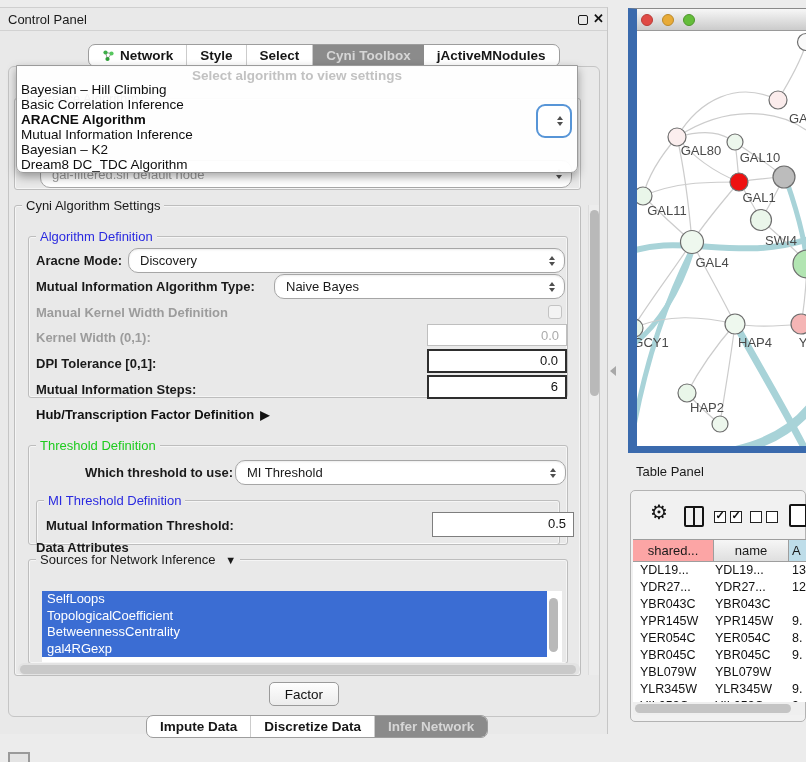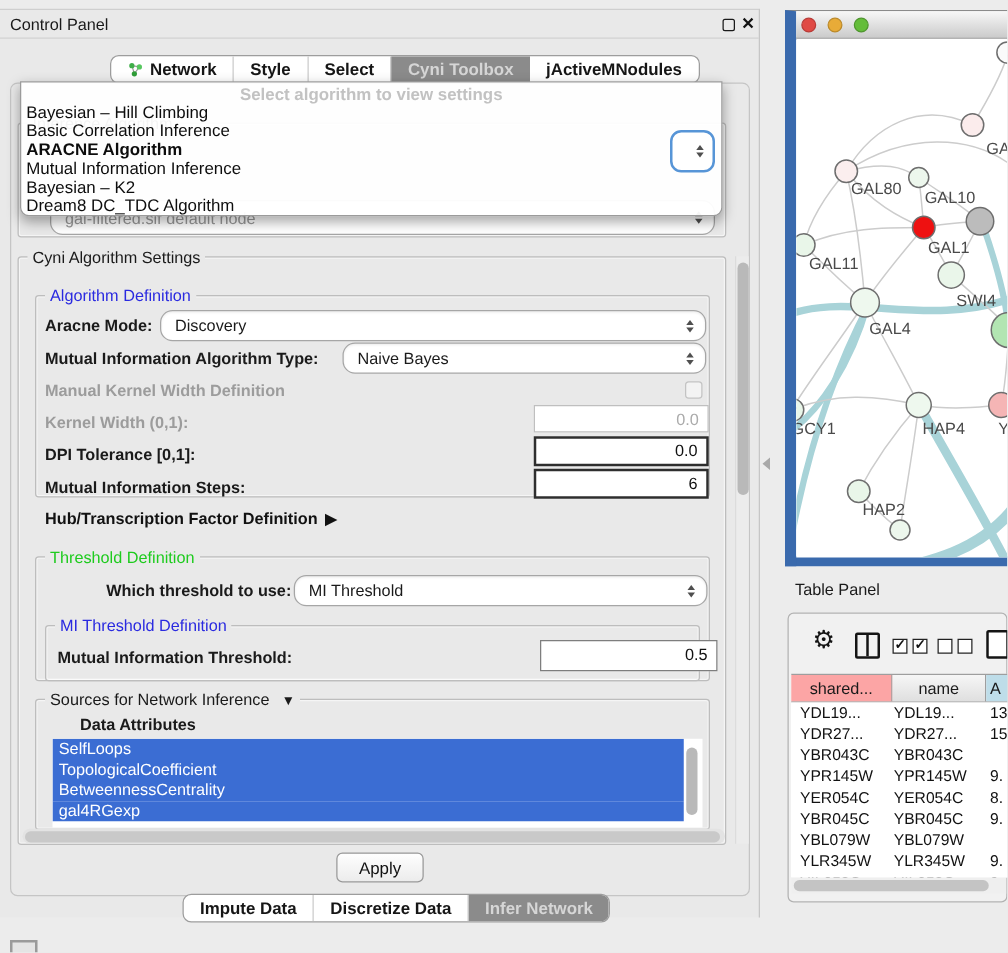--- a/index.html
+++ b/index.html
@@ -255,37 +255,37 @@
     </div>
     <div class="group" style="left:36px; top:492px; width:524px; height:45px;">
       <span class="group-title gt-blue">MI Threshold Definition</span>
     </div>
     <span class="lbl" style="left:46px; top:510px;">Mutual Information Threshold:</span>
     <div class="field field-mid" style="left:432px; top:504px; width:142px; height:25px; line-height:22px;">0.5</div>
 
     <div class="group" style="left:28px; top:551px; width:540px; height:105px;">
       <span class="group-title"><span>Sources for Network Inference</span> <span class="arrow-glyph" style="font-size:11px;">▼</span></span>
     </div>
-    <span class="lbl" style="left:36px; top:564px;margin-left:28px;">Data Attributes</span>
+    <span class="lbl" style="left:36px; top:532px;">Data Attributes</span>
     <div class="attr-list" id="attr-list">
         <div class="attr-item">SelfLoops</div>
         <div class="attr-item">TopologicalCoefficient</div>
         <div class="attr-item">BetweennessCentrality</div>
         <div class="attr-item">gal4RGexp</div>
       </div>
     <div class="list-vscroll"></div>
 
     <div class="hscroll-track">
         <div class="hscroll-thumb"></div>
       </div>
     <div class="vscroll-track">
         <div class="vscroll-thumb"></div>
       </div>
 
-    <div class="apply-btn">Apply</div>
+    <div class="apply-btn">Factor</div>
 
     <div class="tabstrip" id="bottom-tabs">
         <div class="tab">
           <span>Impute Data</span>
         </div>
         <div class="tab">
           <span>Discretize Data</span>
         </div>
         <div class="tab selected">
           <span>Infer Network</span>
@@ -390,21 +390,21 @@
         </div>
       <div class="tbl-rows" id="tbl-rows">
           <div class="tr">
             <div class="td c1">YDL19...</div>
             <div class="td c2">YDL19...</div>
             <div class="td c3">13</div>
           </div>
           <div class="tr">
             <div class="td c1">YDR27...</div>
             <div class="td c2">YDR27...</div>
-            <div class="td c3">15</div>
+            <div class="td c3">12</div>
           </div>
           <div class="tr">
             <div class="td c1">YBR043C</div>
             <div class="td c2">YBR043C</div>
             <div class="td c3"></div>
           </div>
           <div class="tr">
             <div class="td c1">YPR145W</div>
             <div class="td c2">YPR145W</div>
             <div class="td c3">9.</div>

